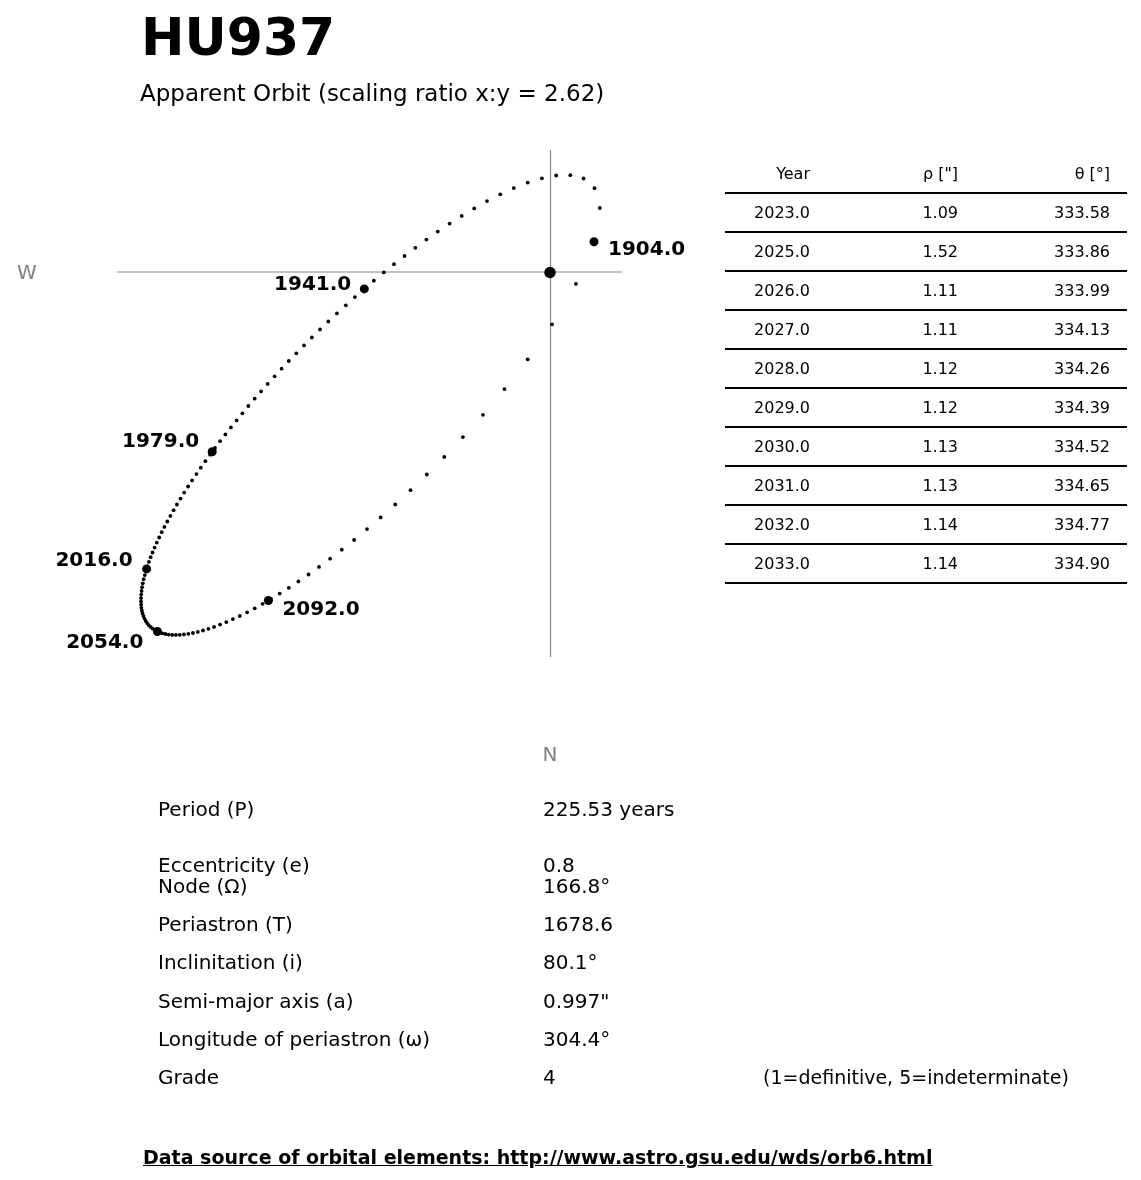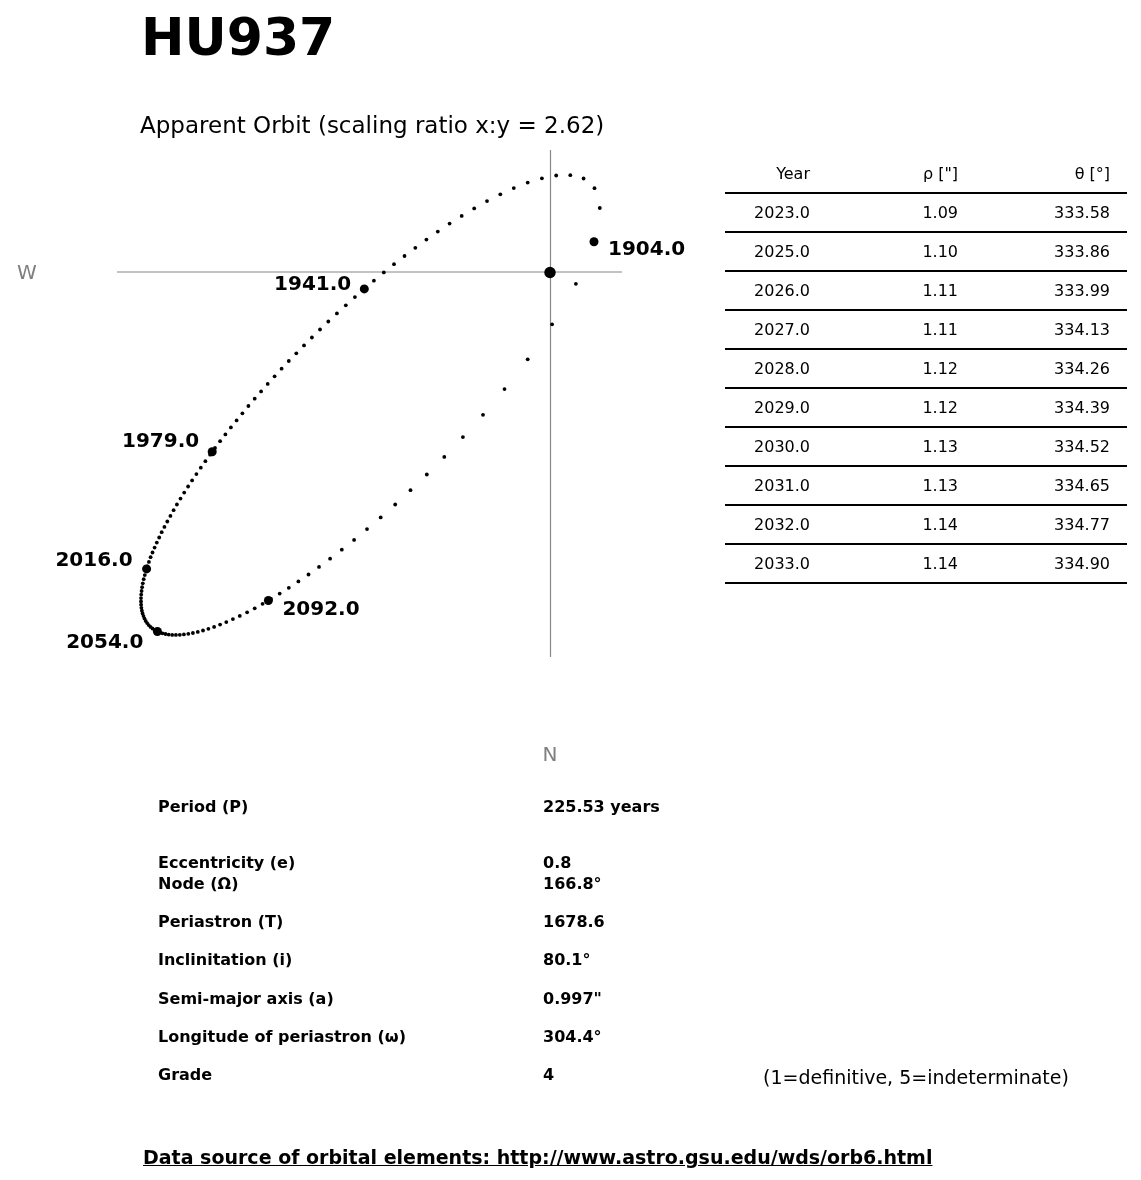--- a/index.html
+++ b/index.html
@@ -7,36 +7,36 @@
     width:1141px; height:1180px; position:relative;
     background:#ffffff; color:#000;
     font-family:"DejaVu Sans", sans-serif;
     overflow:hidden;
   }
   .abs { position:absolute; }
   #page-title {
     left:141px; top:11px; font-size:52px; font-weight:bold; line-height:1;
     letter-spacing:0px;
   }
-  #page-subtitle { left:140px; top:82px; font-size:23px; line-height:1;margin-top:32px; }
+  #page-subtitle { left:140px; top:82px; font-size:23px; line-height:1; }
   #orbit-plot-svg { left:0; top:0; }
   svg text { font-family:"DejaVu Sans", sans-serif; }
   .epoch-label { font-size:20px; font-weight:bold; fill:#000; }
   .dir-label { font-size:20px; fill:#7f7f7f; }
   #ephemeris {
     position:absolute; left:725px; top:155px;
     border-collapse:collapse; table-layout:fixed; width:402px;
     font-size:16px;
   }
   #ephemeris th, #ephemeris td {
     font-weight:normal; text-align:right; padding:0 17px 0 0;
     height:37px; border-bottom:2px solid #000; white-space:nowrap;
     overflow:hidden;
   }
-  .el-row { position:absolute; left:158px; width:720px; height:26px; font-size:16px; line-height:1.2;font-weight:bold; }
+  .el-row { position:absolute; left:158px; width:720px; height:26px; font-size:20px; line-height:1.2; }
   .el-value { position:absolute; left:385px; top:0; }
   #grade-note { left:763px; top:1066px; font-size:19px; line-height:1.2; }
   #data-source { left:143px; top:1146px; font-size:19px; font-weight:bold; line-height:1.2;text-decoration:underline; }
 </style>
 </head>
 <body>
 
 <svg id="orbit-plot-svg" class="abs" width="1141" height="1180" viewBox="0 0 1141 1180">
     <line x1="117" y1="272" x2="622" y2="272" stroke="#888888" stroke-width="1.2"></line>
     <line x1="550.5" y1="150" x2="550.5" y2="657" stroke="#888888" stroke-width="1.2"></line>
@@ -204,21 +204,21 @@
     </tr>
   </thead>
   <tbody id="eph-body">
       <tr>
         <td>2023.0</td>
         <td>1.09</td>
         <td>333.58</td>
       </tr>
       <tr>
         <td>2025.0</td>
-        <td>1.10</td>
+        <td>1.52</td>
         <td>333.86</td>
       </tr>
       <tr>
         <td>2026.0</td>
         <td>1.11</td>
         <td>333.99</td>
       </tr>
       <tr>
         <td>2027.0</td>
         <td>1.11</td>

